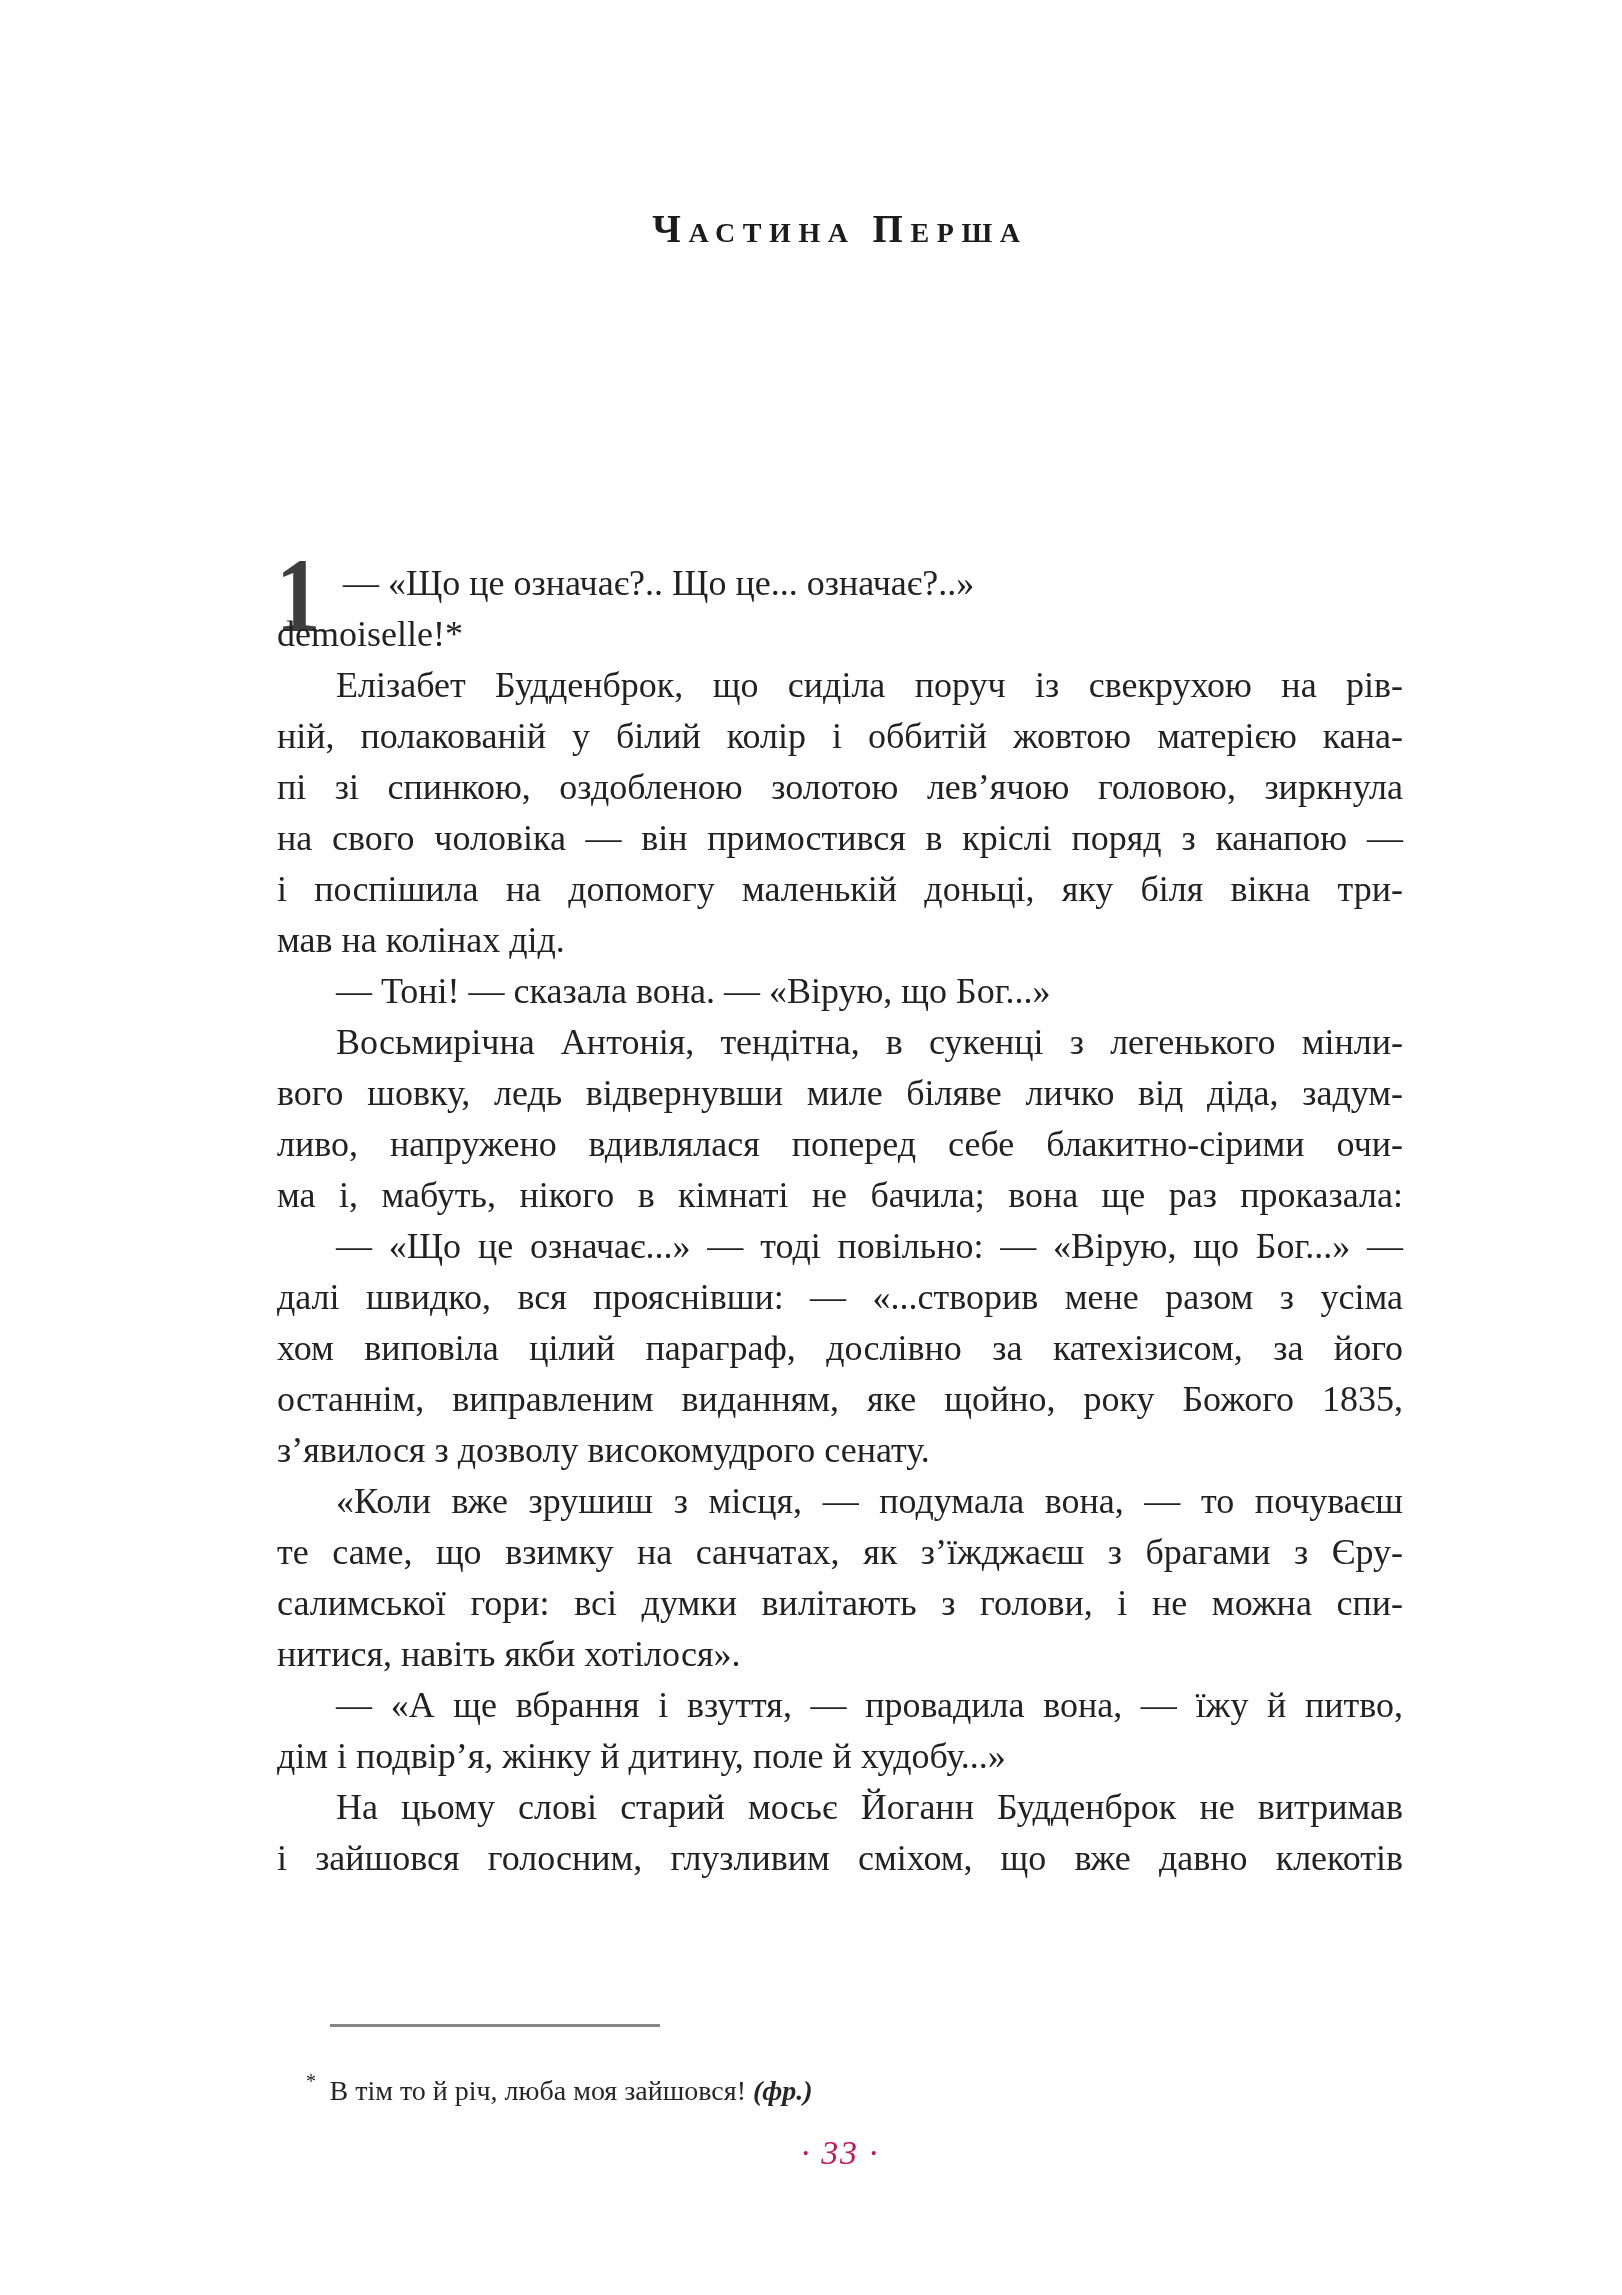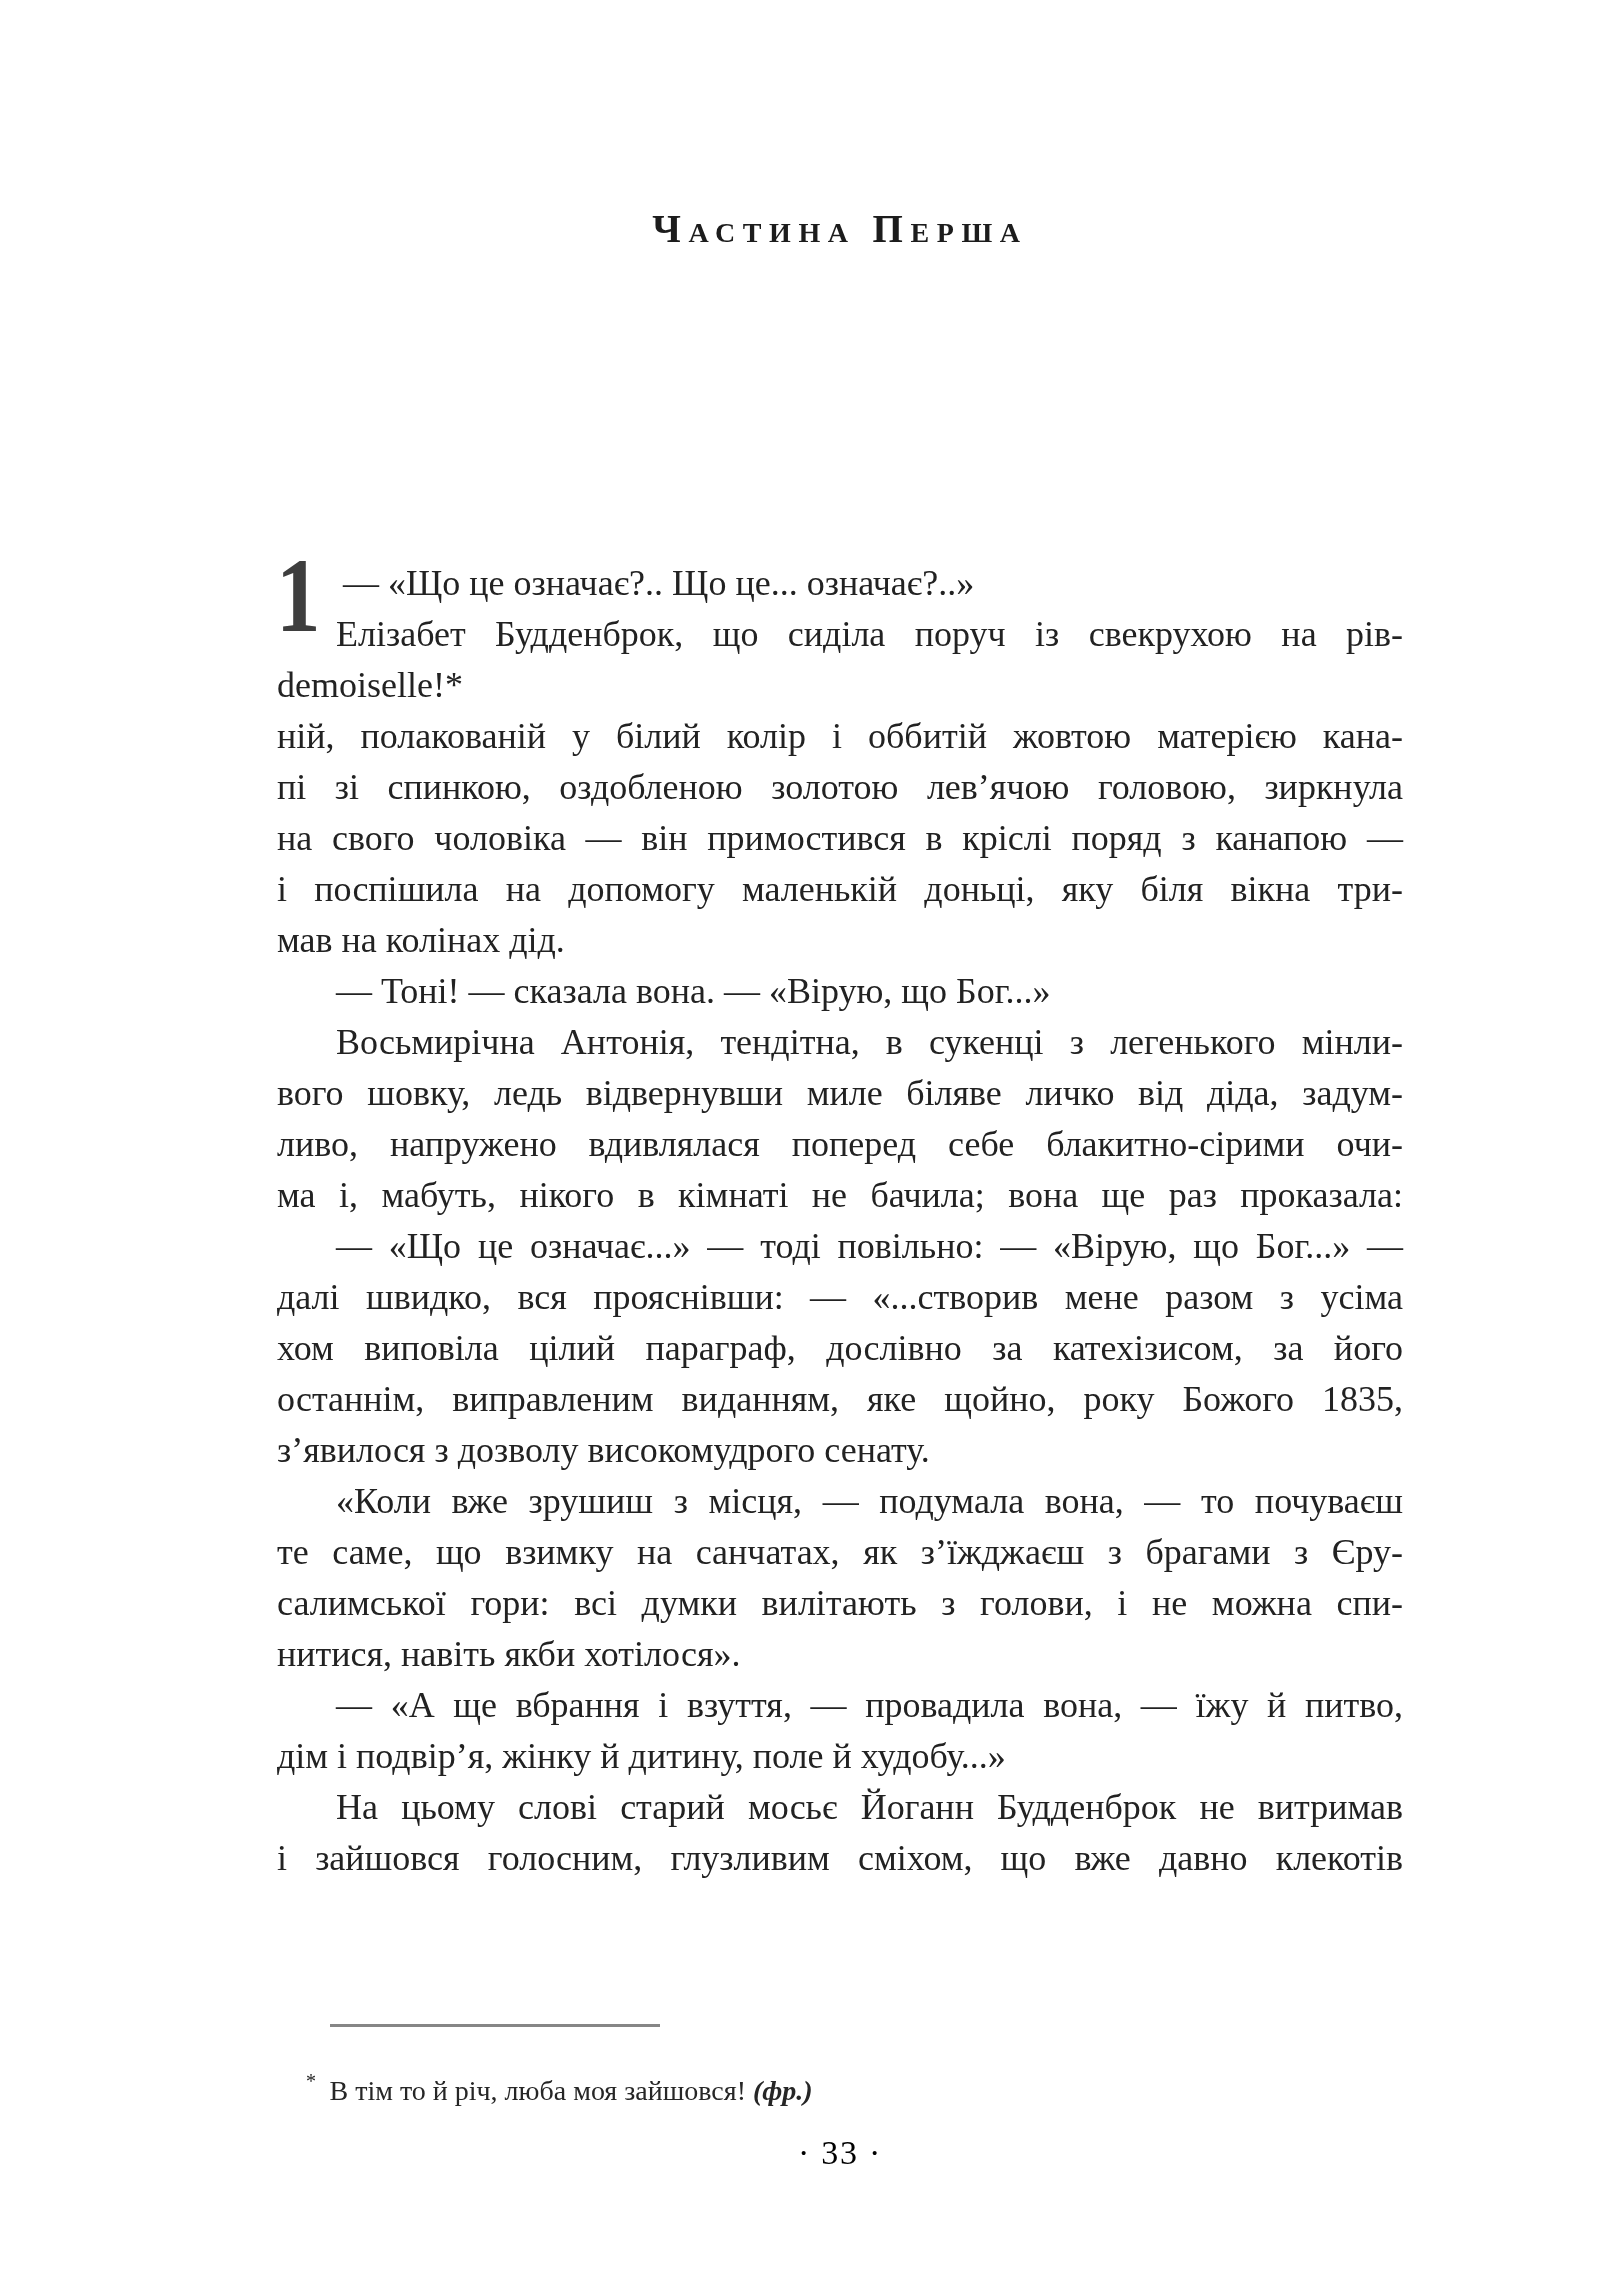--- a/index.html
+++ b/index.html
@@ -87,40 +87,41 @@
 
   
   .page-number {
     position: absolute;
     left: 277px;
     top: 2132px;
     width: 1126px;
     text-align: center;
     font-size: 34px;
     line-height: 41px;
-    color: #000000;
+    font-style: italic;
+    color: #be185d;
     letter-spacing: 1.7px;
   }
 </style>
 </head>
 <body>
 
 <div class="page">
 
   <div class="part-title">
     <span class="title-word">ЧАСТИНА</span>
     <span class="title-word">ПЕРША</span>
   </div>
 
   <div class="chapter-num">1</div>
 
   <div class="body-text">
     <div class="ln dc">— «Що це означає?.. Що це... означає?..»</div>
+    <div class="ln">demoiselle!*</div>
     <div class="ln ind j">Елізабет Будденброк, що сиділа поруч із свекрухою на рів-</div>
-    <div class="ln">demoiselle!*</div>
     <div class="ln j">ній, полакованій у білий колір і оббитій жовтою матерією кана-</div>
     <div class="ln j">пі зі спинкою, оздобленою золотою лев’ячою головою, зиркнула</div>
     <div class="ln j">на свого чоловіка — він примостився в кріслі поряд з канапою —</div>
     <div class="ln j">і поспішила на допомогу маленькій доньці, яку біля вікна три-</div>
     <div class="ln">мав на колінах дід.</div>
     <div class="ln ind">— Тоні! — сказала вона. — «Вірую, що Бог...»</div>
     <div class="ln ind j">Восьмирічна Антонія, тендітна, в сукенці з легенького мінли-</div>
     <div class="ln j">вого шовку, ледь відвернувши миле біляве личко від діда, задум-</div>
     <div class="ln j">ливо, напружено вдивлялася поперед себе блакитно-сірими очи-</div>
     <div class="ln j">ма і, мабуть, нікого в кімнаті не бачила; вона ще раз проказала:</div>

